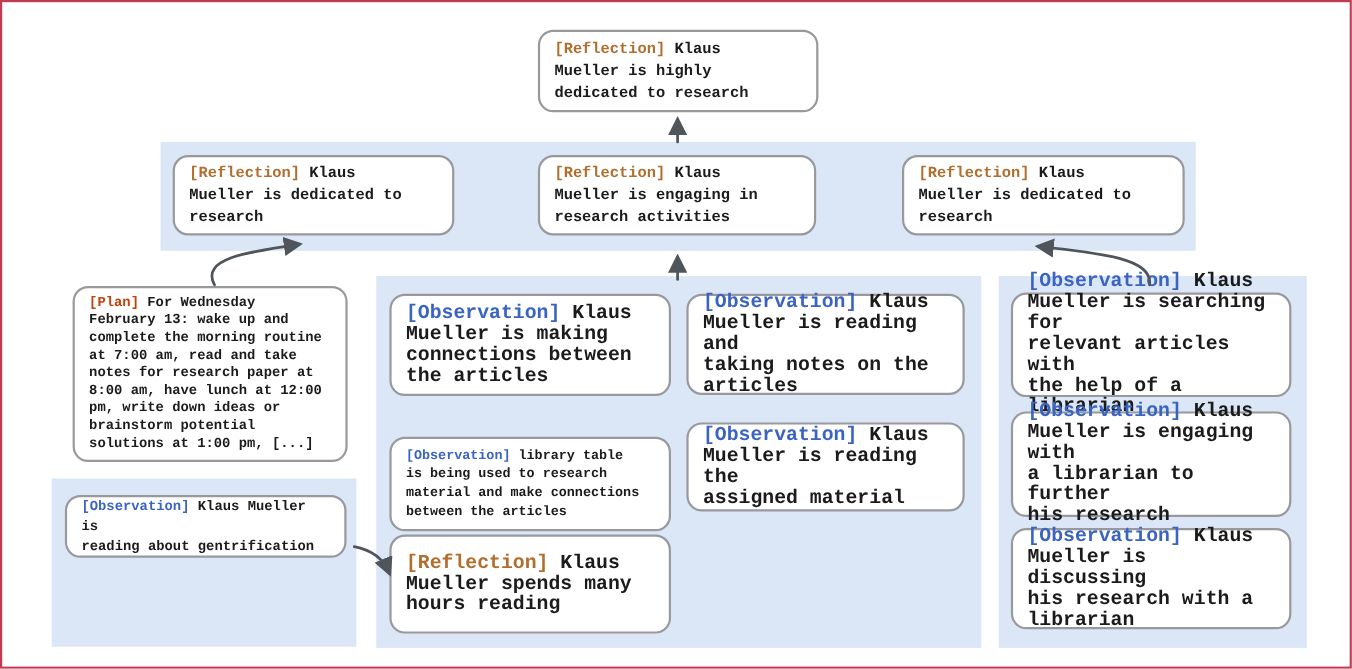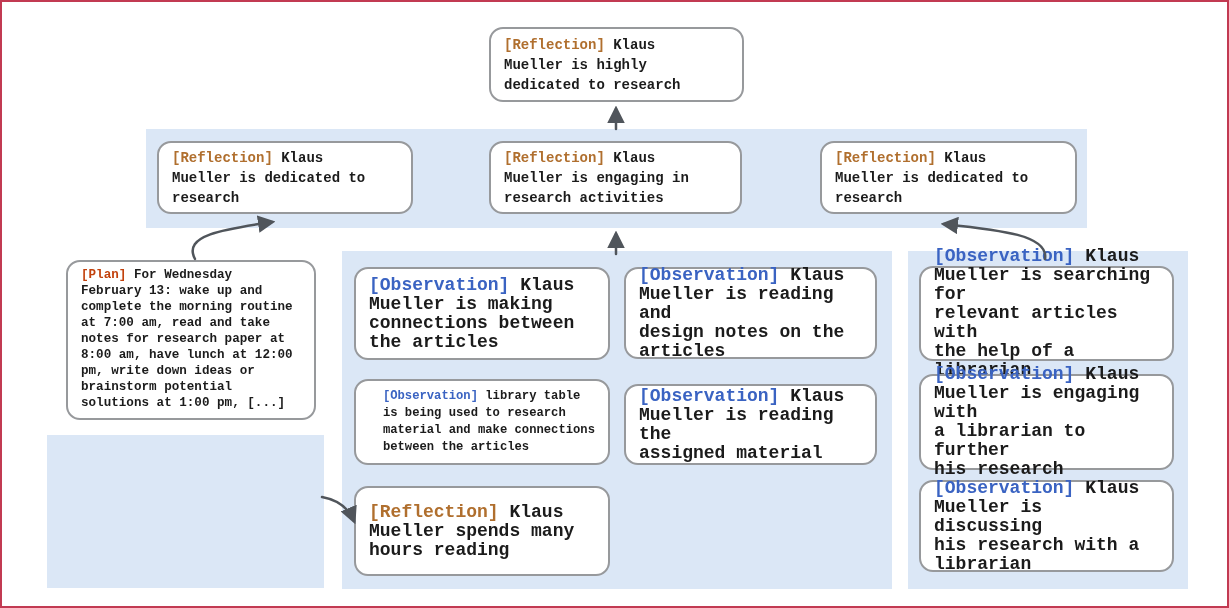--- a/index.html
+++ b/index.html
@@ -69,43 +69,47 @@
 February 13: wake up and
 complete the morning routine
 at 7:00 am, read and take
 notes for research paper at
 8:00 am, have lunch at 12:00
 pm, write down ideas or
 brainstorm potential
 solutions at 1:00 pm, [...]</span></div>
   </div>
 
+  <div class="box f-obs" style="left:57px; top:448px; width:256px; height:57px;">
+    <div class="txt"><span class="tag tag-observation">[Observation]</span><span>Klaus Mueller is
+reading about gentrification</span></div>
+  </div>
 
   <div class="box f-md" style="left:352px; top:265px; width:256px; height:93px;">
     <div class="txt"><span class="tag tag-observation">[Observation]</span><span>Klaus
 Mueller is making
 connections between
 the articles</span></div>
   </div>
-  <div class="box f-xs" style="left:352px; top:377px; width:256px; height:86px;justify-content:flex-end;">
+  <div class="box f-xs" style="left:352px; top:395px; width:256px; height:86px;">
     <div class="txt"><span class="tag tag-observation">[Observation]</span><span>library table
 is being used to research
 material and make connections
 between the articles</span></div>
   </div>
   <div class="box f-md" style="left:352px; top:484px; width:256px; height:90px;">
     <div class="txt"><span class="tag tag-reflection">[Reflection]</span><span>Klaus
 Mueller spends many
 hours reading</span></div>
   </div>
 
   <div class="box f-md" style="left:622px; top:265px; width:253px; height:92px;">
     <div class="txt"><span class="tag tag-observation">[Observation]</span><span>Klaus
 Mueller is reading and
-design notes on the
+taking notes on the
 articles</span></div>
   </div>
   <div class="box f-md" style="left:622px; top:382px; width:253px; height:81px;">
     <div class="txt"><span class="tag tag-observation">[Observation]</span><span>Klaus
 Mueller is reading the
 assigned material</span></div>
   </div>
 
   <div class="box f-md" style="left:917px; top:264px; width:255px; height:95px;">
     <div class="txt"><span class="tag tag-observation">[Observation]</span><span>Klaus

